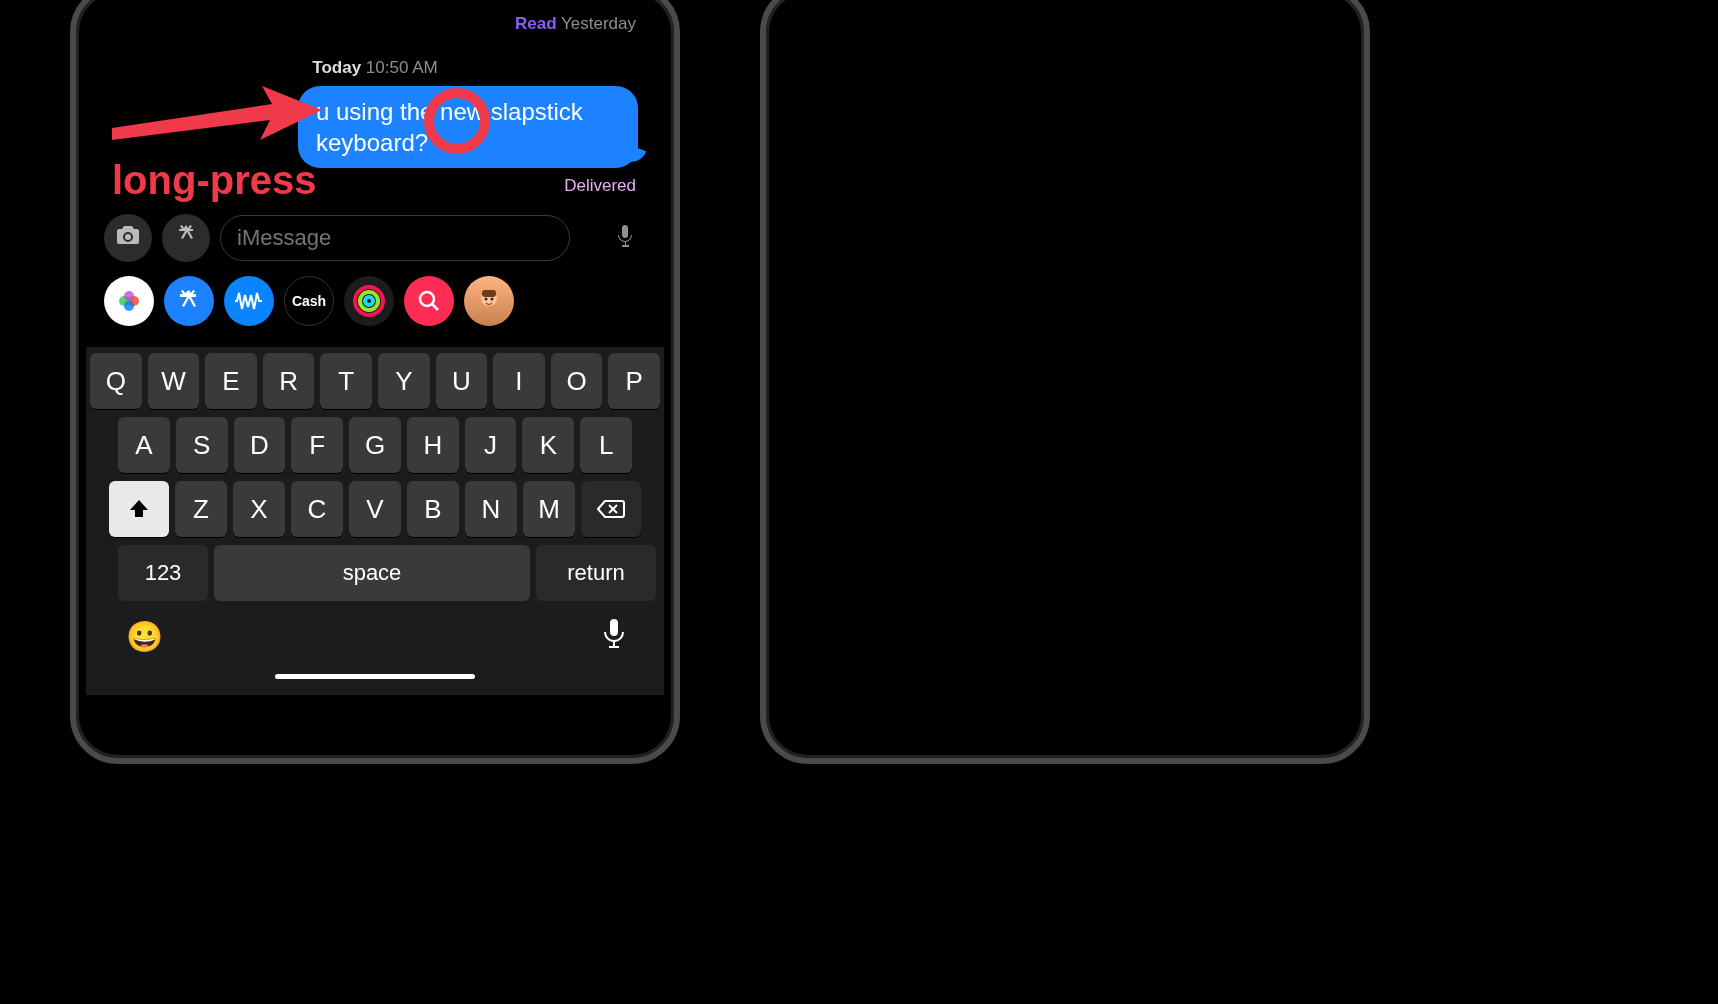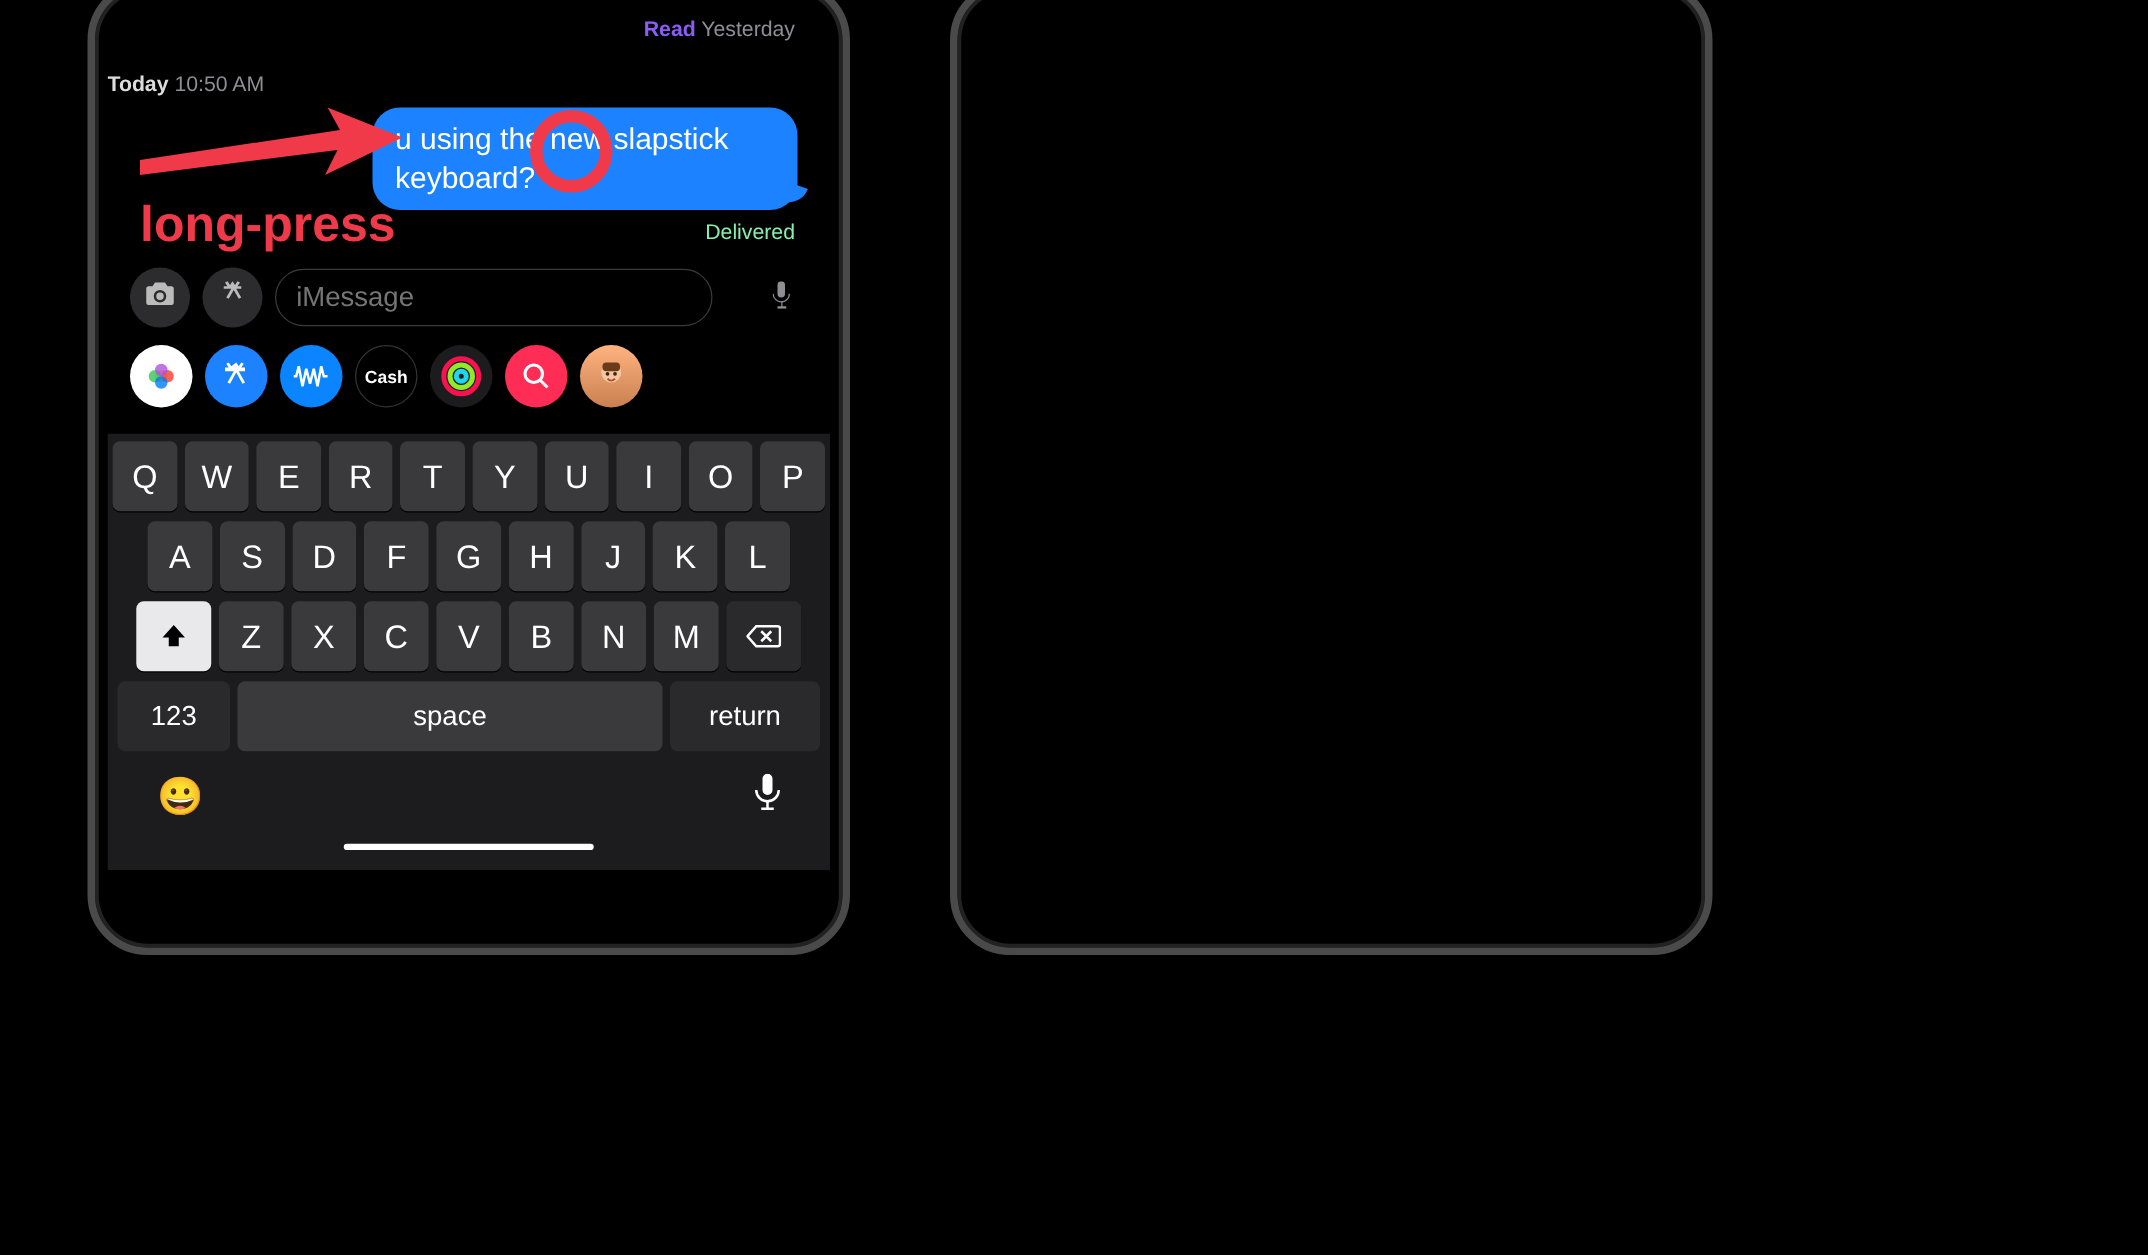--- a/index.html
+++ b/index.html
@@ -28,34 +28,34 @@
     inset: 10px;
     border-radius: 38px;
     background: #000;
     overflow: hidden;
   }
 
   
   .msg-area-l { position: relative; height: 210px; }
   .read-status { position:absolute; top:14px; right:28px; font-size:17px; color:#8e8e93; }
   .read-status b { color:#8b5cf6; font-weight:600; }
-  .timeline { position:absolute; top:58px; width:100%; color:#8e8e93; font-size:17px;}
+  .timeline { position:absolute; top:58px; width:100%; text-align:center; color:#8e8e93; font-size:17px;}
   .timeline b { color:#ddd; font-weight:600; }
   .bubble-out {
     position:absolute; right:26px; top:86px;
     background:#1d82ff; color:#fff; font-size:24px;
     border-radius:22px; padding:10px 18px; max-width:340px;
     line-height:1.3;
   }
   .bubble-out::after{
     content:""; position:absolute; right:-6px; bottom:4px;
     width:16px; height:16px; background:#1d82ff; border-radius:0 0 16px 0;
     transform: rotate(20deg);
   }
-  .delivered { position:absolute; top:176px; right:28px; color:#86efac; font-size:17px;}
+  .delivered { position:absolute; top:176px; right:28px; color:#f0abfc; font-size:17px;}
   .circle-anno {
     position:absolute; top:88px; left:338px; width:66px; height:66px;
     border:10px solid #f03a4a; border-radius:50%;
   }
   .arrow-l {
     position:absolute; top:80px; left:26px; width:210px; height:70px;
     pointer-events:none;
   }
   .longpress-label{
     position:absolute; top:158px; left:26px;
@@ -95,21 +95,21 @@
     box-shadow: 0 1px 0 #000;
   }
   .kb-row2 .key { max-width:52px; }
   .kb-row2 { padding:0 28px; }
   .kb-row3 { padding:0 4px; }
   .shift-key, .del-key { background:#2a2a2c; max-width:60px; flex:1.3;}
   .shift-key { background:#e9e9eb; color:#000;}
   .kb-row4 { display:flex; gap:6px; padding:0 4px;}
   .key-func { height:56px; background:#2a2a2c; border-radius:6px; color:#fff; font-size:22px;
     display:flex; align-items:center; justify-content:center;}
-  .key-123{width:90px;} .key-space{flex:1; background:#3a3a3c;} .key-return{width:120px;}
+  .key-123{width:90px;margin-left:24px;} .key-space{flex:1; background:#3a3a3c;} .key-return{width:120px;}
   .kb-bottom { display:flex; justify-content:space-between; padding:18px 36px 4px;}
   .home-ind-l{ width:200px; height:5px; background:#fff; border-radius:3px; margin:16px auto 6px;}
 
   svg.arrow path{fill:#f03a4a;}
 </style>
 </head>
 <body>
 
 <div class="phone phone-left">
   <div class="phone-inner">

